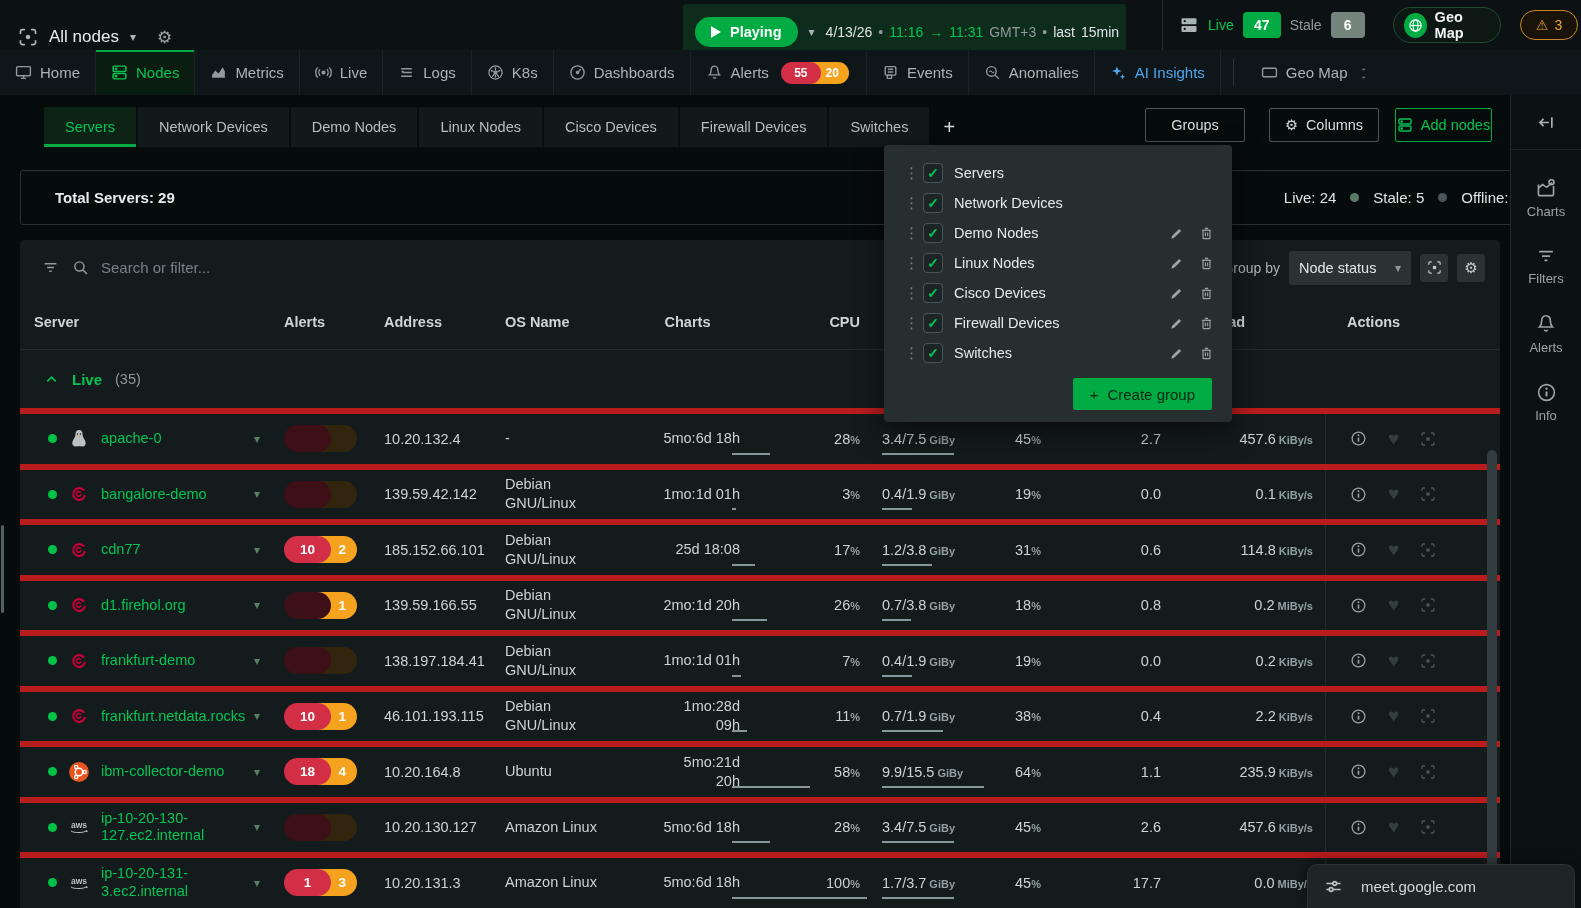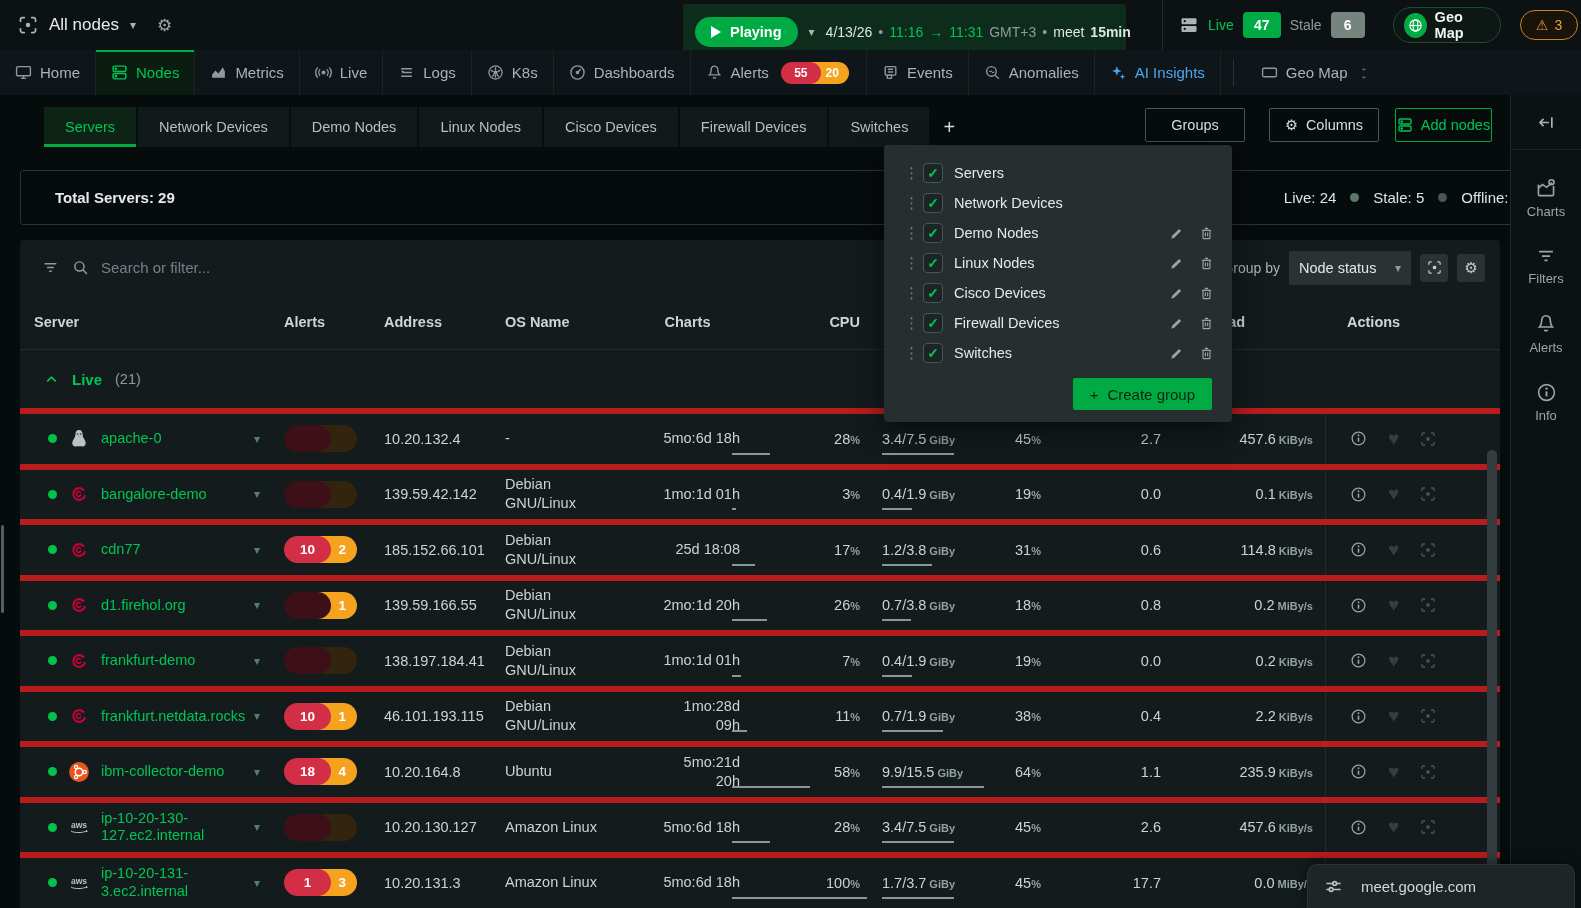--- a/index.html
+++ b/index.html
@@ -2,29 +2,29 @@
 <html><head>
 <meta charset="utf-8">
 <style>
   * { margin:0; padding:0; box-sizing:border-box; }
   html,body { width:1581px; height:908px; overflow:hidden; }
   body { background:#070c0d; font-family:"Liberation Sans",sans-serif; color:#c9d0d2; position:relative; font-size:14px; }
   svg { display:block; }
 
   
   .topbar { position:absolute; top:0; left:0; right:0; height:50px; background:#0c1214; }
-  .scope { position:absolute; left:18px; top:0; height:50px; display:flex; align-items:center; gap:11px; }
+  .scope { position:absolute; left:18px; top:12px; height:50px; display:flex; align-items:center; gap:11px; }
   .scope-label { font-size:17px; color:#e8eced; }
   .chev { font-size:12px; color:#aab4b6; }
   .gear-glyph { font-size:17px; color:#9aa5a8; margin-left:10px; cursor:pointer; }
   .playing-wrap { position:absolute; left:683px; top:4px; width:443px; height:56px; background:#0d2c1b; border-radius:3px; display:flex; align-items:center; padding:0 12px; gap:11px; }
   .playing-pill { background:#00ab44; color:#fff; height:30px; border-radius:15px; display:flex; align-items:center; gap:9px; padding:0 16px; font-weight:bold; font-size:14.5px; cursor:pointer; }
   .play-tri { width:0; height:0; border-left:10px solid #fff; border-top:6px solid transparent; border-bottom:6px solid transparent; }
   .date-txt { display:flex; align-items:center; gap:6px; font-size:14px; color:#dfe4e5; }
-  .c-green { color:#00c553; } .c-dim { color:#8f9a9d; } .bold { font-weight:bold; }
+  .c-green { color:#00c553; } .c-dim { color:#8f9a9d; } .bold { font-weight:normal; }
   .live-cluster { position:absolute; left:1162px; top:0; height:50px; display:flex; align-items:center; gap:9px; border-left:1px solid #232b2d; padding-left:16px; }
   .badge-live { background:#00ab44; color:#fff; font-weight:bold; width:38px; height:26px; border-radius:4px; display:flex; align-items:center; justify-content:center; }
   .badge-stale { background:#75847d; color:#fff; font-weight:bold; width:34px; height:26px; border-radius:4px; display:flex; align-items:center; justify-content:center; }
   .geo-btn { position:absolute; left:1393px; top:7px; height:36px; width:108px; border:1px solid #1f4c2f; border-radius:18px; background:#0d1713; display:flex; align-items:center; gap:8px; padding:0 10px; cursor:pointer; }
   .geo-globe { width:25px; height:25px; border-radius:50%; background:#00ab44; display:flex; align-items:center; justify-content:center; }
   .geo-label { color:#f0f3f4; font-weight:bold; font-size:14.5px; }
   .warn-pill { position:absolute; left:1520px; top:10px; width:58px; height:30px; border:1px solid #c78621; border-radius:15px; background:#191309; color:#eba33c; display:flex; align-items:center; justify-content:center; gap:6px; font-size:14px; cursor:pointer; }
 
   
   .navbar { position:absolute; top:50px; left:0; right:0; height:45px; background:#0f1619; display:flex; }
@@ -154,21 +154,21 @@
     </div>
     <span class="chev">▾</span>
     <div class="date-txt">
       <span>4/13/26</span>
       <span class="c-dim">•</span>
       <span class="c-green">11:16</span>
       <span class="c-green">→</span>
       <span class="c-green">11:31</span>
       <span class="c-dim">GMT+3</span>
       <span class="c-dim">•</span>
-      <span>meet</span>
+      <span>last</span>
       <span class="bold">15min</span>
     </div>
   </div>
 
   <div class="live-cluster">
     <svg width="20" height="20" viewBox="0 0 16 16">
         <rect x="2" y="2.5" width="12" height="4.8" rx="1" fill="#aab4b6"></rect>
         <rect x="2" y="8.7" width="12" height="4.8" rx="1" fill="#aab4b6"></rect>
         <circle cx="4.6" cy="4.9" r=".9" fill="#0c1214"></circle>
         <circle cx="4.6" cy="11.1" r=".9" fill="#0c1214"></circle>
@@ -374,21 +374,21 @@
       <div></div>
       <div class="h-right2">Disk Read</div>
       <div class="h-act">Actions</div>
     </div>
 
     <div class="group-row">
       <svg width="15" height="15" viewBox="0 0 16 16" fill="none" stroke="#00c553" stroke-width="1.8">
           <path d="M3.5 10l4.5-4.5L12.5 10"></path>
         </svg>
       <span class="group-label">Live</span>
-      <span class="group-count">(21)</span>
+      <span class="group-count">(35)</span>
     </div>
 
     <div id="rows">
         <div class="cols row">
     <div class="cell-server">
       <span class="status-dot"></span>
       <span class="os-logo">
               <svg width="22" height="22" viewBox="0 0 16 16">
                 <path d="M8 1.5c-1.8 0-2.6 1.3-2.6 3 0 1.5-.6 2.4-1.3 3.6-.7 1.1-1.2 2.4-.9 3.6.3 1.4 1.5 2.1 2.5 1.7.6-.2 1.4-.2 2.3-.2s1.7 0 2.3.2c1 .4 2.2-.3 2.5-1.7.3-1.2-.2-2.5-.9-3.6-.7-1.2-1.3-2.1-1.3-3.6 0-1.7-.8-3-2.6-3z" fill="#b9c2c4"></path>
                 <circle cx="6.9" cy="4.4" r=".55" fill="#1a2022"></circle>

